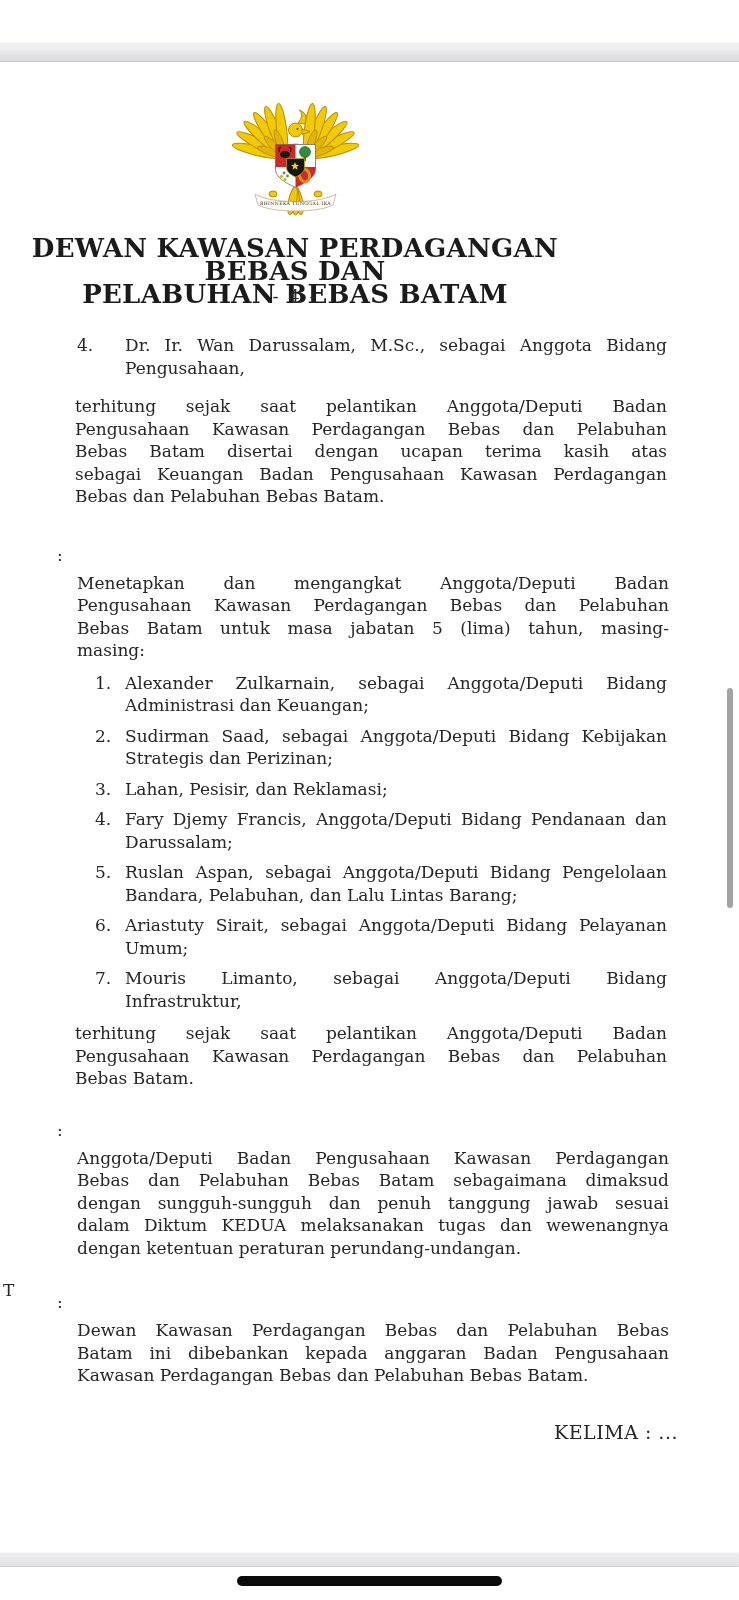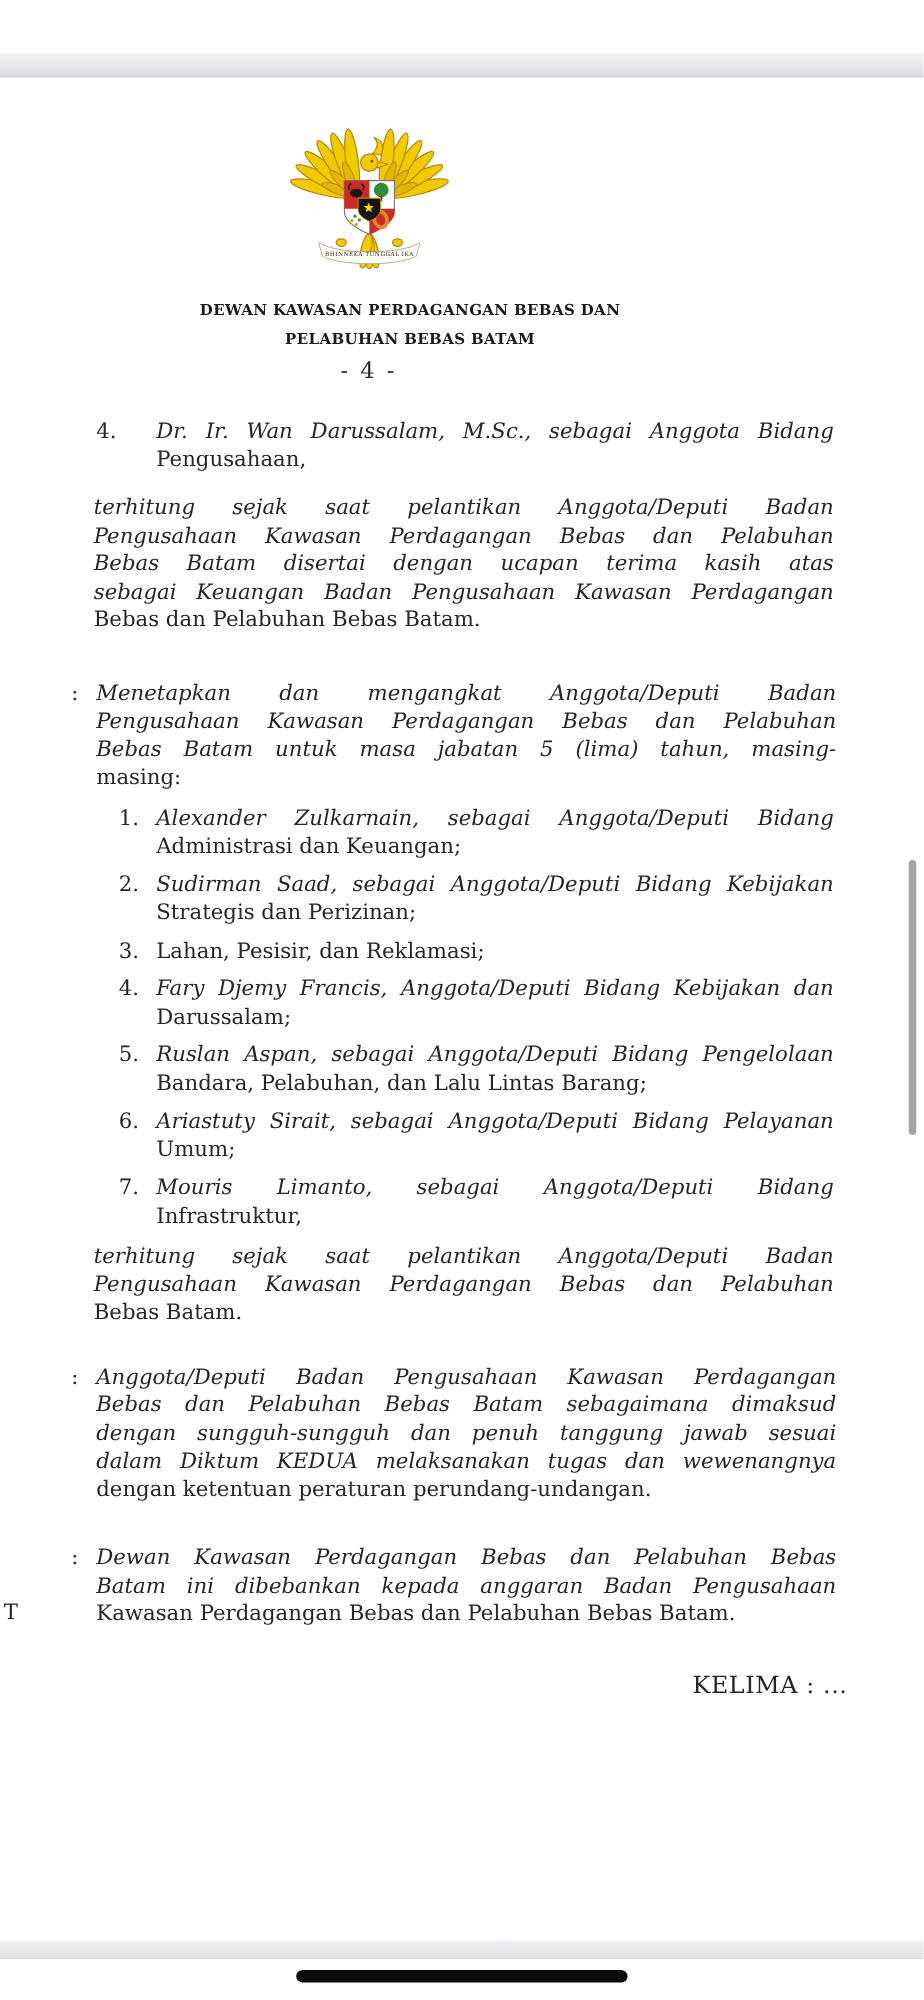--- a/index.html
+++ b/index.html
@@ -23,48 +23,48 @@
     background:#0a0a0a;border-radius:6px;
   }
   .scrollbar{
     position:absolute;left:727px;top:688px;width:6px;height:220px;
     background:#a3a3a3;border-radius:3px;
   }
   
   .emblem{position:absolute;left:228px;top:95px;}
   .org{
     position:absolute;left:0;top:237px;width:590px;text-align:center;
-    font-weight:bold;font-size:12px;line-height:23px;color:#1b1b1b;letter-spacing:.3px;padding-left:33px;
+    font-weight:bold;font-size:26px;line-height:23px;color:#1b1b1b;letter-spacing:.3px;
   }
   .pagenum{
     position:absolute;left:0;top:286px;width:590px;text-align:center;
     font-size:18px;letter-spacing:2px;color:#2a2a2a;
   }
   
   .body{
     position:absolute;left:55px;top:334px;width:612px;
     font-size:17px;line-height:22.5px;
   }
   .row{display:flex;}
   .item4{margin-left:22px;}
   .item4 .num{width:48px;flex:none;}
   .listrow{margin-left:40px;margin-top:8px;}
   .listrow .num{width:30px;flex:none;}
   .txt542{width:542px;flex:none;}
   .para{margin-left:20px;width:592px;}
   .diktum{display:flex;}
   .colon{width:20px;flex:none;padding-left:2px;}
-  .txt592{width:592px;flex:none;}
+  .txt592{width:592px;flex:none;margin-top:28px;}
   .mt10{margin-top:10px;}
   .mt16{margin-top:16px;}
   .mt29{margin-top:29px;}
   .mt32{margin-top:32px;}
   .mt36{margin-top:36px;}
   .ln{white-space:normal;}
-  .j{text-align:justify;text-align-last:justify;font-style:italic;}
+  .j{text-align:justify;text-align-last:justify;}
   .kelima{margin-top:34px;margin-right:-11px;text-align:right;font-size:19px;letter-spacing:.5px;}
   .clip-label{position:absolute;left:3px;top:1279px;font-size:17px;line-height:22.5px;}
 </style>
 </head>
 <body>
 
 <div class="screen">
 
   <div class="top-bar"></div>
 
@@ -190,21 +190,21 @@
       </div>
       <div class="row listrow">
         <div class="num">3.</div>
         <div class="txt542">
             <div class="ln">Lahan, Pesisir, dan Reklamasi;</div>
           </div>
       </div>
       <div class="row listrow">
         <div class="num">4.</div>
         <div class="txt542">
-            <div class="ln j">Fary Djemy Francis, Anggota/Deputi Bidang Kebijakan dan</div>
+            <div class="ln j">Fary Djemy Francis, Anggota/Deputi Bidang Pendanaan dan</div>
             <div class="ln">Darussalam;</div>
           </div>
       </div>
       <div class="row listrow">
         <div class="num">5.</div>
         <div class="txt542">
             <div class="ln j">Ruslan Aspan, sebagai Anggota/Deputi Bidang Pengelolaan</div>
             <div class="ln">Bandara, Pelabuhan, dan Lalu Lintas Barang;</div>
           </div>
       </div>

